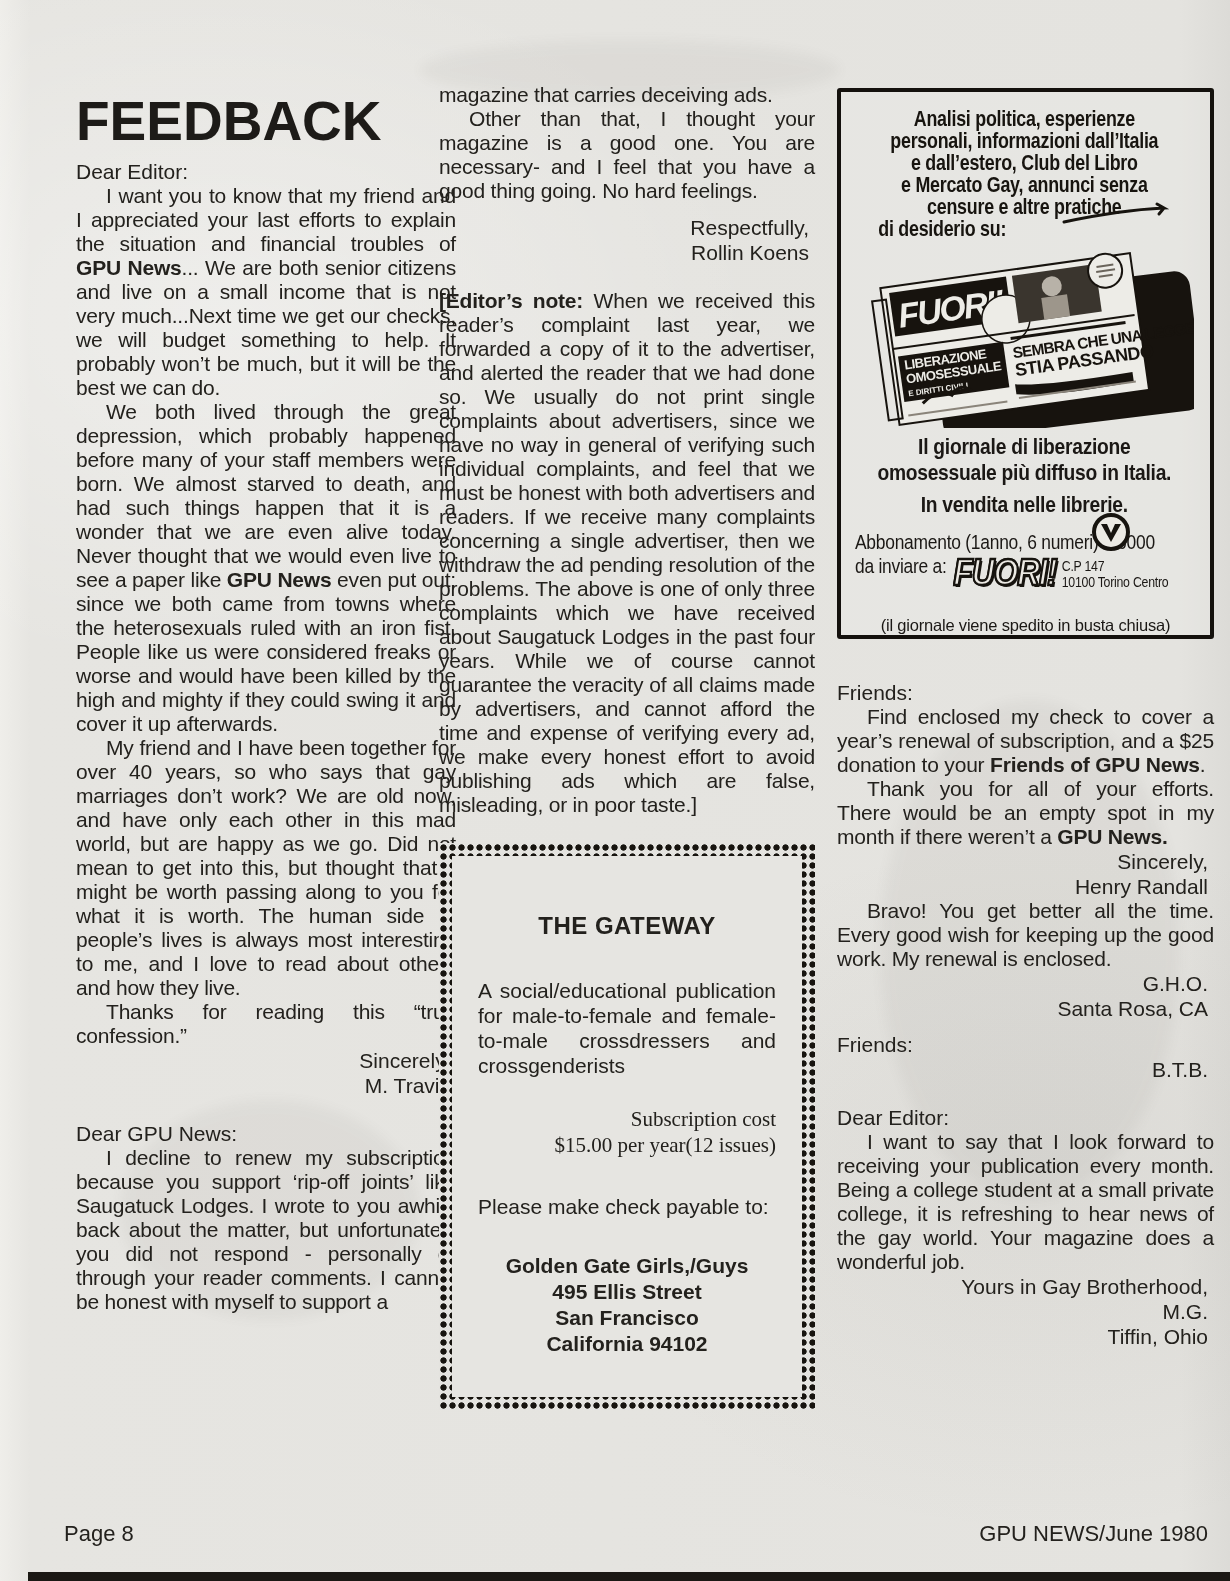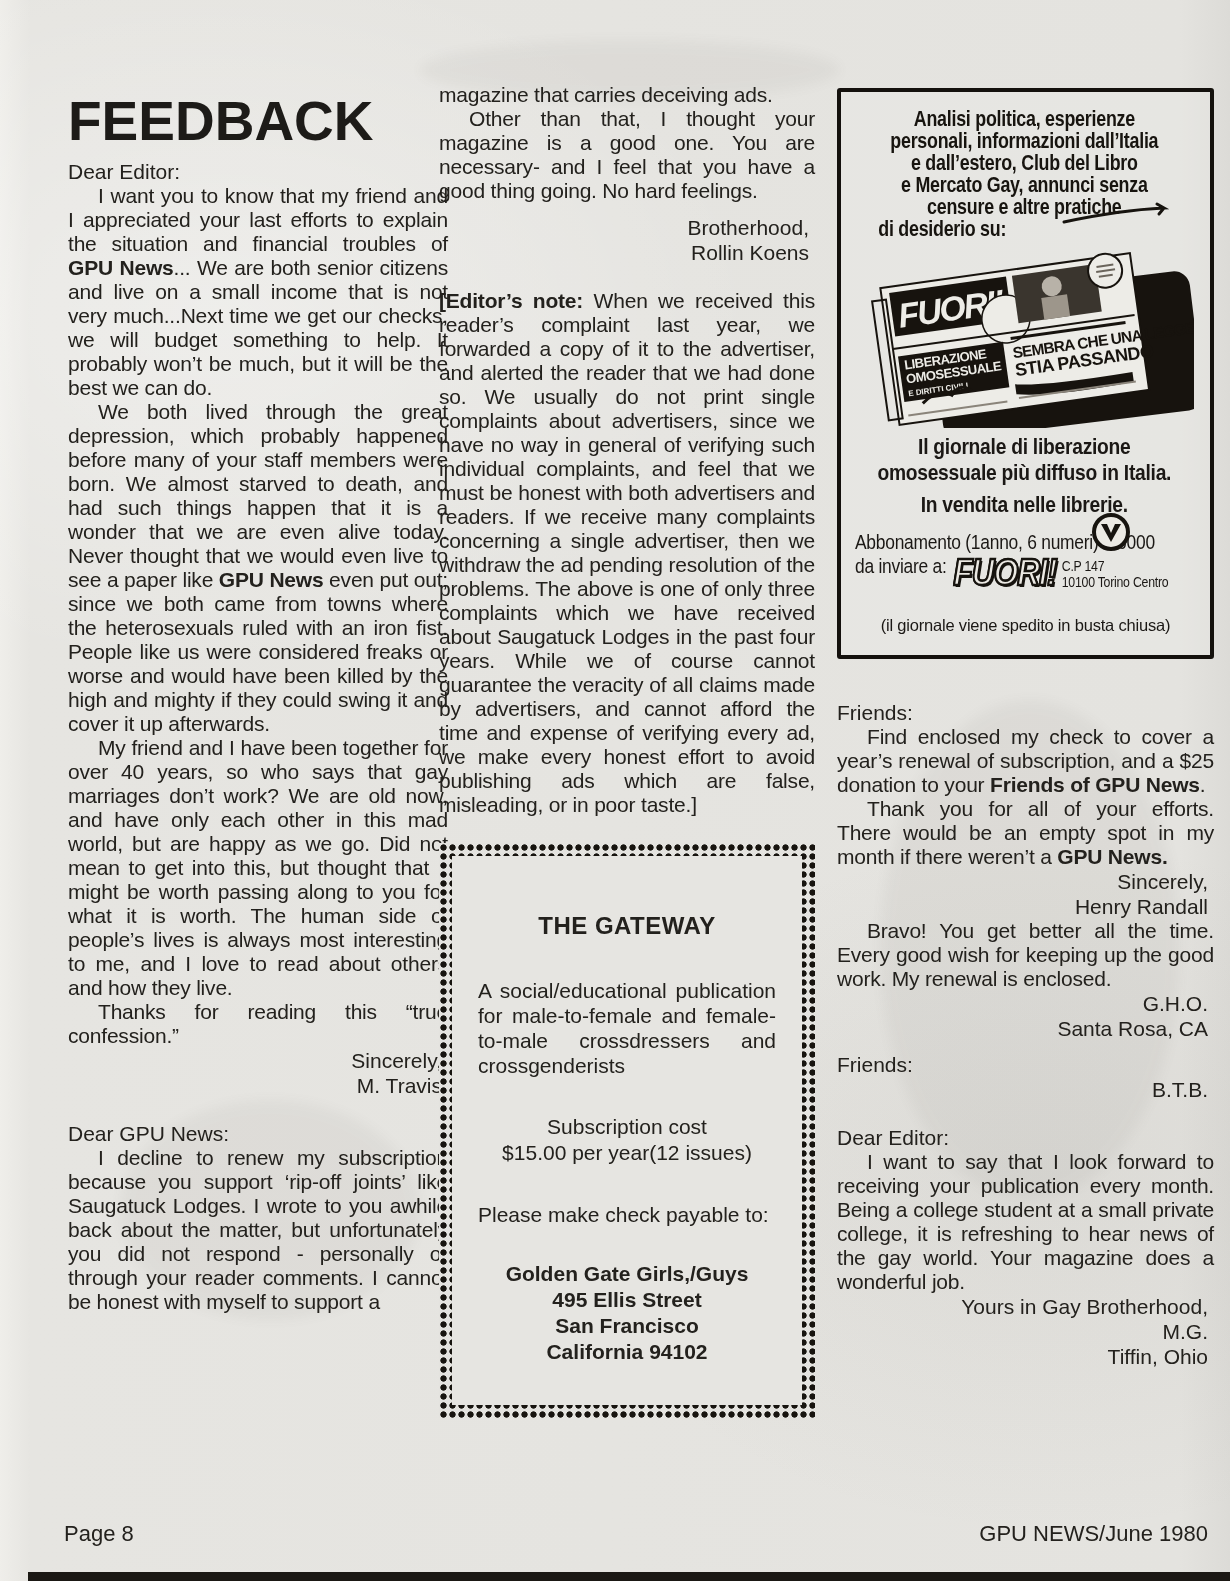--- a/index.html
+++ b/index.html
@@ -8,21 +8,21 @@
     position:relative; width:1230px; height:1581px; overflow:hidden;
     background:
       radial-gradient(ellipse 900px 600px at 18% 20%, rgba(255,255,255,.35), rgba(255,255,255,0) 60%),
       radial-gradient(ellipse 700px 500px at 85% 75%, rgba(120,115,105,.08), rgba(0,0,0,0) 70%),
       linear-gradient(90deg, #efeeea 0px, #e6e5e1 30px, #e4e3df 1180px, #dcdbd7 1230px);
     font-family:"Liberation Sans", sans-serif;
     color:#23211d;
   }
   .smudge { position:absolute; pointer-events:none; filter:blur(6px); opacity:.05; background:#55504a; border-radius:50%; }
   .col { position:absolute; text-align:justify; }
-  .col1 { left:68px;  top:92px;  width:380px; }
+  .col1 { left:76px;  top:92px;  width:380px; }
   .col2 { left:439px; top:83px;  width:376px; }
   .col3 { left:837px; top:88px;  width:377px; }
   .body { font-size:21px; line-height:24px; text-align:justify; letter-spacing:-0.2px; }
   .ind { text-indent:30px; }
   .gap { margin-top:24px; }
   .gap-half { margin-top:12px; }
   .salut { font-size:21px; line-height:24px; text-align:left; }
   .sig { text-align:right; font-size:21px; line-height:25px; padding-right:6px; }
   .bold-seg { font-weight:bold; }
   h1.feedback {
@@ -34,27 +34,27 @@
   .gw {
     margin-top:26px;
     padding:13px;
     background-color:#e4e3df;
     background-image:radial-gradient(circle, #17140f 2.8px, rgba(0,0,0,0) 3.5px);
     background-size:9px 9px;
   }
   .gw-inner { background:#e6e5e1; padding:56px 26px 40px 26px; min-height:460px; }
   .gw-title { font-size:24px; font-weight:bold; text-align:center; letter-spacing:0.5px; margin-bottom:38px; }
   .gw-body { font-size:21px; line-height:25px; text-align:justify; }
-  .gw-sub { font-size:21px; line-height:26px; text-align:center; margin-top:36px; }
+  .gw-sub { font-size:21px; line-height:26px; text-align:right; margin-top:28px;font-family:Liberation Serif, serif; }
   .gw-pay { font-size:21px; line-height:25px; text-align:left; margin-top:36px; }
   .gw-addr { font-size:21px; line-height:26px; font-weight:bold; text-align:center; margin-top:34px; }
   
   .fuori {
     border:4px solid #14110d; border-radius:3px;
-    padding:16px 14px 20px 14px; min-height:505px; position:relative;
+    padding:16px 14px 0 14px; min-height:505px; position:relative;
     background:rgba(236,235,231,.35);
   }
   .fz-head {
     width:408px; transform:scaleX(0.83); transform-origin:left top;
     font-weight:bold; font-size:21.5px; line-height:22px; letter-spacing:-0.3px;
     text-align:center; color:#17140f;
   }
   .fz-head .last { text-align:left; padding-left:28px; }
   .fz-arrow { position:absolute; right:30px; top:108px; }
   .news-wrap { margin:10px 0 2px 4px; }
@@ -106,21 +106,21 @@
       <div>M. Travis</div>
     </div>
     <p class="salut gap">Dear GPU News:</p>
     <p class="body ind"><span>I decline to renew my subscription because you support ‘rip-off joints’ like Saugatuck Lodges. I wrote to you awhile back about the matter, but unfortunately you did not respond - personally or through your reader comments. I cannot be honest with myself to support a</span></p>
   </div>
 
   <div class="col col2">
     <p class="body"><span>magazine that carries deceiving ads.</span></p>
     <p class="body ind"><span>Other than that, I thought your magazine is a good one. You are necessary- and I feel that you have a good thing going. No hard feelings.</span></p>
     <div class="sig gap-half">
-      <div>Brotherhood,</div>
+      <div>Respectfully,</div>
       <div>Rollin Koens</div>
     </div>
     <p class="body gap"><span class="bold-seg">[Editor’s note:</span><span> When we received this reader’s complaint last year, we forwarded a copy of it to the advertiser, and alerted the reader that we had done so. We usually do not print single complaints about advertisers, since we have no way in general of verifying such individual complaints, and feel that we must be honest with both advertisers and readers. If we receive many complaints concerning a single advertiser, then we withdraw the ad pending resolution of the problems. The above is one of only three complaints which we have received about Saugatuck Lodges in the past four years. While we of course cannot guarantee the veracity of all claims made by advertisers, and cannot afford the time and expense of verifying every ad, we make every honest effort to avoid publishing ads which are false, misleading, or in poor taste.]</span></p>
 
     <div class="gw">
       <div class="gw-inner">
         <div class="gw-title">THE GATEWAY</div>
         <p class="gw-body">A social/educational publication for male-to-female and female-to-male crossdressers and crossgenderists</p>
         <div class="gw-sub">
           <div>Subscription cost</div>

